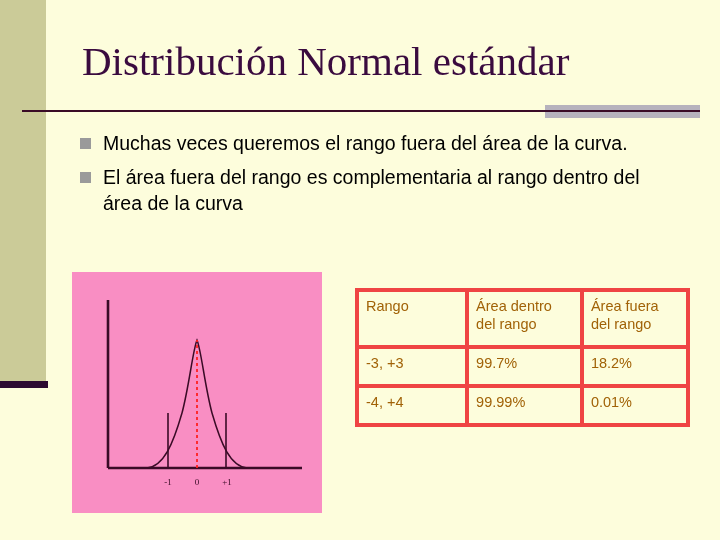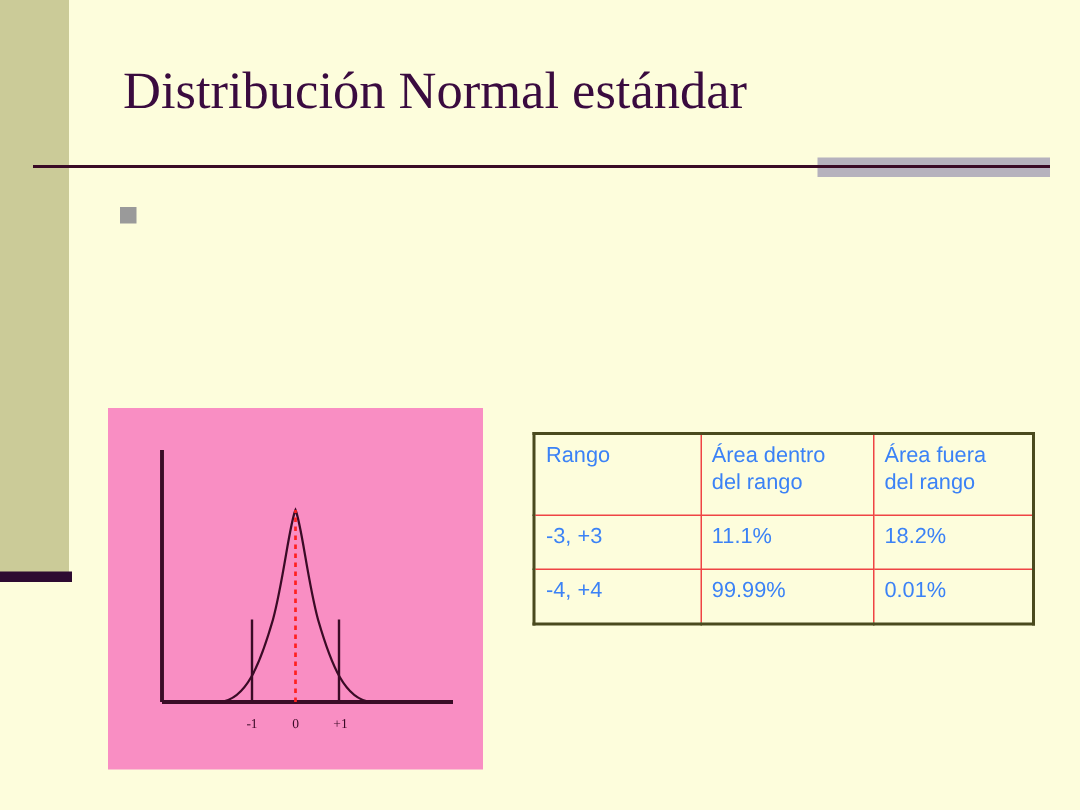--- a/index.html
+++ b/index.html
@@ -34,21 +34,21 @@
     background: #2d0a31;
   }
 
   
   .title {
     position: absolute;
     left: 82px;
     top: 40px;
     width: 600px;
     font-family: "Liberation Serif", serif;
-    font-size: 35px;
+    font-size: 41px;
     line-height: 42px;
     color: #3a0b3f;
     white-space: nowrap;
   }
 
   
   .rule-gray {
     position: absolute;
     left: 545px;
     top: 105px;
@@ -117,25 +117,25 @@
     top: 288px;
     width: 335px;
   }
   table.data-table {
     border-collapse: collapse;
     width: 335px;
     background: #fdfddc;
     border: 2px solid #4a4a1e;
   }
   table.data-table td {
-    border: 1px solid #ef4444;
+    border: 4px solid #ef4444;
     padding: 5px 7px 6px 7px;
     font-size: 14.5px;
     line-height: 18px;
-    color: #3b82f6;
+    color: #a16207;
     vertical-align: top;
   }
   table.data-table tr.head-row td {
     height: 42px;
   }
   table.data-table tr.body-row td {
     height: 24px;
   }
   table.data-table td.col-0 { width: 112px; }
   table.data-table td.col-1 { width: 116px; }
@@ -150,20 +150,25 @@
   <div class="side-bar"></div>
 
   <div class="title">Distribución Normal estándar</div>
 
   <div class="rule-gray"></div>
   <div class="rule-line"></div>
 
   <div class="bullets">
     <div class="bullet-row">
       <span class="bullet-marker"></span>
+      <span class="bullet-text">Muchas veces queremos el rango fuera del área de la curva.</span>
+    </div>
+    <div class="bullet-row">
+      <span class="bullet-marker"></span>
+      <span class="bullet-text">El área fuera del rango es complementaria al rango dentro del área de la curva</span>
     </div>
   </div>
 
   <div class="figure-panel">
     <svg width="250" height="241" viewBox="0 0 250 241">
 
       <line x1="36" y1="28" x2="36" y2="196" stroke="#3a0b26" stroke-width="2.6"></line>
 
       <line x1="36" y1="196" x2="230" y2="196" stroke="#3a0b26" stroke-width="2.6"></line>
 
@@ -196,21 +201,21 @@
             <span>Área dentro</span><br>
             <span>del rango</span>
           </td>
           <td class="col-2">
             <span>Área fuera</span><br>
             <span>del rango</span>
           </td>
         </tr>
         <tr class="body-row">
           <td class="col-0">-3, +3</td>
-          <td class="col-1">11.1%</td>
+          <td class="col-1">99.7%</td>
           <td class="col-2">18.2%</td>
         </tr>
         <tr class="body-row">
           <td class="col-0">-4, +4</td>
           <td class="col-1">99.99%</td>
           <td class="col-2">0.01%</td>
         </tr>
       </tbody>
     </table>
   </div>

